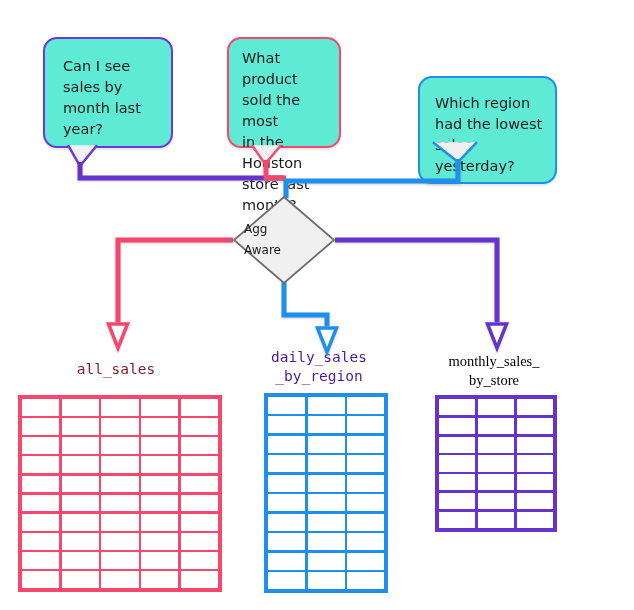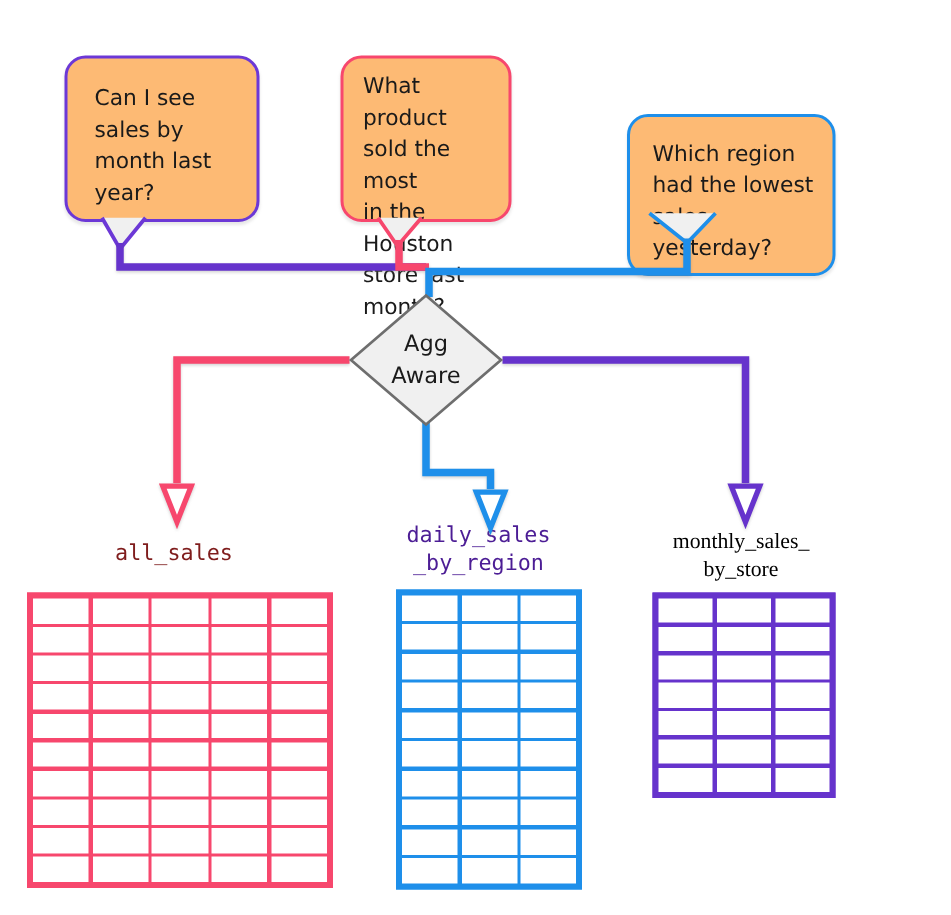--- a/index.html
+++ b/index.html
@@ -2,38 +2,38 @@
 <html><head>
 <meta charset="utf-8">
 <style>
   html,body{margin:0;padding:0;background:#ffffff;}
   #stage{
     position:relative;width:634px;height:610px;background:#ffffff;overflow:hidden;
     font-family:"DejaVu Sans","Liberation Sans",sans-serif;
   }
   
   .bubble{
-    position:absolute;box-sizing:border-box;background:#fdba74;
+    position:absolute;box-sizing:border-box;background:#5eead4;
     border:2.5px solid;border-radius:14px;z-index:1;
     font-size:14.5px;line-height:21px;color:#1A1A1A;white-space:pre-line;
     box-shadow:0 2px 2px rgba(120,120,120,0.18);
   }
   .bubble.purple{border-color:#6C38D6;}
   .bubble.pink{border-color:#F7476D;}
   .bubble.blue{border-color:#1E8FEA;margin-top:39px;}
   #bubble-1{left:43px;top:37px;width:130px;height:111px;padding:17px 6px 0 18px;}
   #bubble-2{left:227px;top:37px;width:114px;height:111px;padding:9px 4px 0 13px;}
   #bubble-3{left:418px;top:37px;width:139px;height:108px;padding:15px 4px 0 15px;}
   
   #wires{position:absolute;left:0;top:0;z-index:2;pointer-events:none;}
   .shadowed{filter:drop-shadow(0 1.5px 1px rgba(120,120,120,0.35));}
   
   #diamond-label{
     position:absolute;left:244px;top:219px;width:80px;z-index:3;
-    text-align:center;font-size:15px;line-height:21px;color:#1A1A1A;white-space:pre-line;
+    font-size:12px;line-height:21px;color:#1A1A1A;white-space:pre-line;
   }
   
   .tbl-label{
     position:absolute;z-index:1;text-align:center;white-space:pre-line;
     font-family:"DejaVu Sans Mono","Liberation Mono",monospace;
     font-size:14.5px;line-height:19px;
   }
   #label-1{left:46px;top:360px;width:140px;color:#7f1d1d;}
   #label-2{left:249px;top:348px;width:140px;color:#4c1d95;}
   #label-3{left:424px;top:352px;width:140px;color:#000000;font-family:Liberation Serif, serif;}

